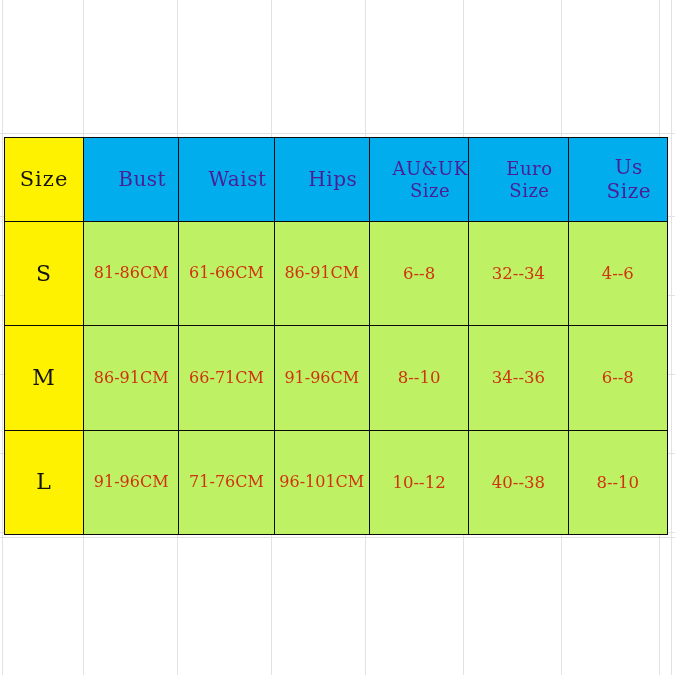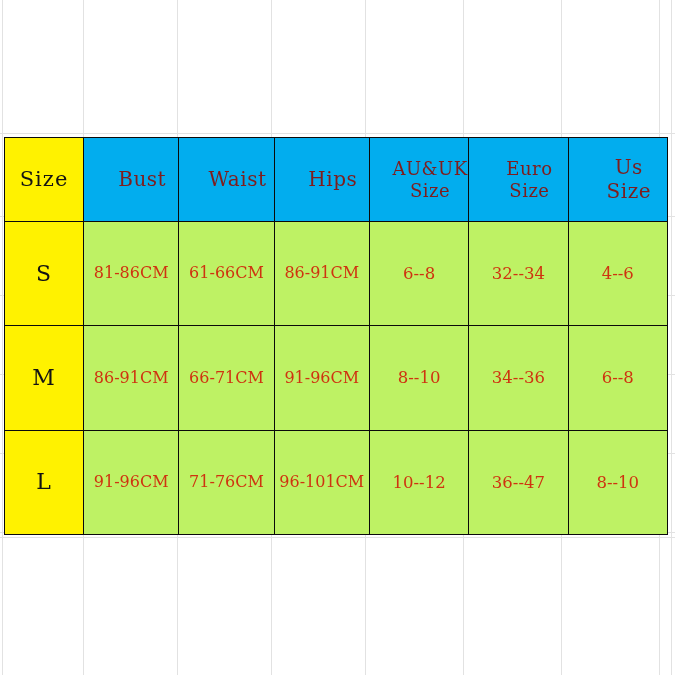--- a/index.html
+++ b/index.html
@@ -66,21 +66,21 @@
   
   tr.header-row { height: 84px; }
   tr.header-row th.head-size {
     background: #fff200;
     color: #141414;
     font-size: 21px;
     letter-spacing: 1px;
   }
   tr.header-row th.head-cell {
     background: #02adee;
-    color: #7f1d1d;
+    color: #4c1d95;
     font-size: 20px;
     letter-spacing: 0.5px;
     padding-left: 22px;
   }
   tr.header-row th.head-cell.two-line {
     font-size: 18px;
   }
 
   
   tr.data-row { height: 78.5px; }
@@ -169,18 +169,18 @@
         <td class="val-cell code-cell">8--10</td>
         <td class="val-cell code-cell">34--36</td>
         <td class="val-cell code-cell">6--8</td>
       </tr>
       <tr class="data-row">
         <td class="size-cell">L</td>
         <td class="val-cell">91-96CM</td>
         <td class="val-cell">71-76CM</td>
         <td class="val-cell">96-101CM</td>
         <td class="val-cell code-cell">10--12</td>
-        <td class="val-cell code-cell">36--47</td>
+        <td class="val-cell code-cell">40--38</td>
         <td class="val-cell code-cell">8--10</td>
       </tr>
     </tbody>
   </table>
 </div>
 
 </body></html>

